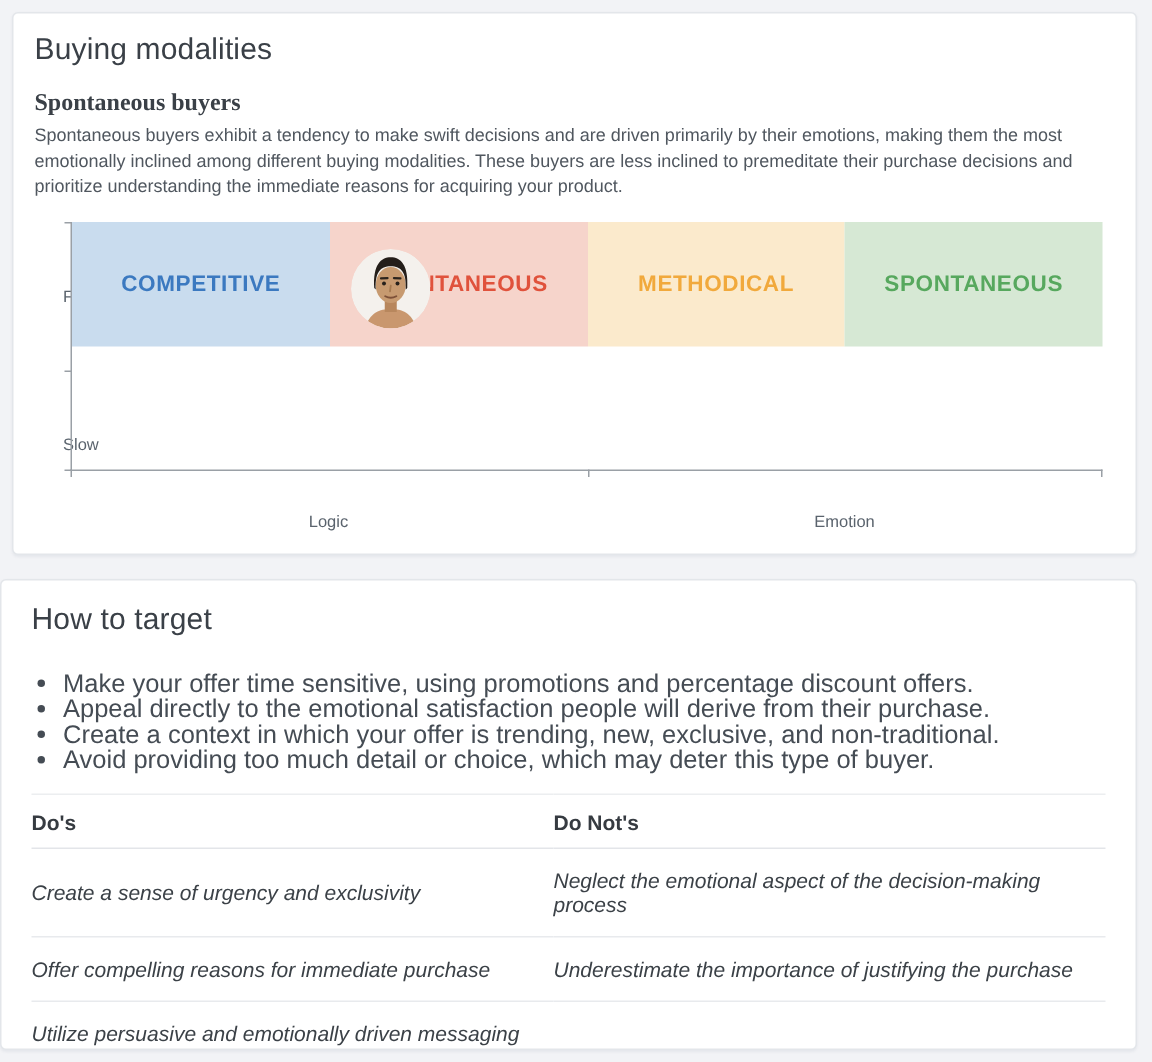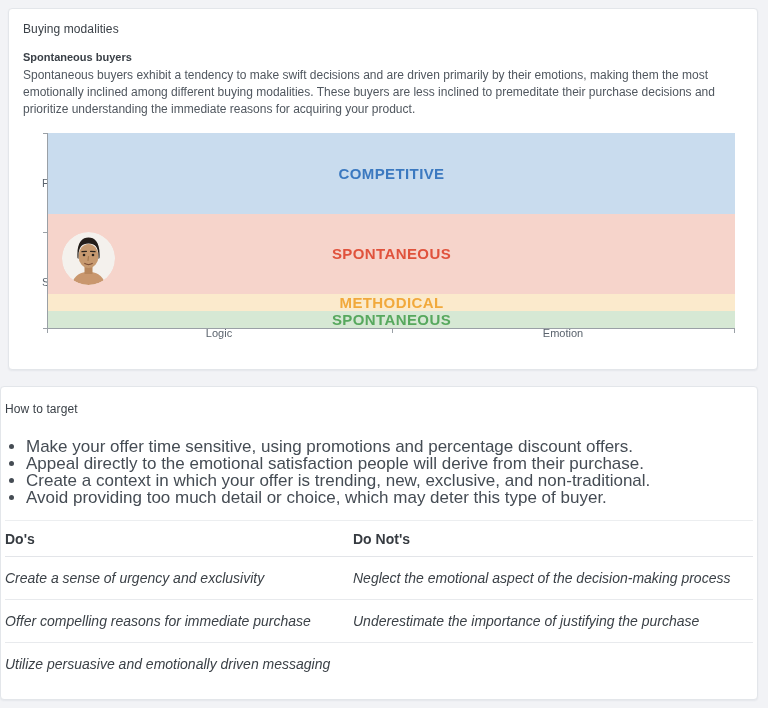--- a/index.html
+++ b/index.html
@@ -12,33 +12,33 @@
     overflow: hidden;
   }
   .card {
     position: absolute;
     background: #ffffff;
     border: 1px solid #e3e6ea;
     border-radius: 4px;
     box-shadow: 0 1px 2px rgba(9,30,66,0.06);
   }
   #card-buying { left: 8px; top: 8px; width: 750px; height: 362px; padding: 13px 14px; }
-  #card-target { left: 0px; top: 386px; width: 758px; height: 314px; padding: 15px 4px; }
+  #card-target { left: 0px; top: 386px; width: 758px; height: 314px; padding: 15px 20px; }
 
-  .card-title { font-size: 12px; font-weight: 400; color: #3a4047; letter-spacing: .1px; }
+  .card-title { font-size: 20px; font-weight: 400; color: #3a4047; letter-spacing: .1px; }
 
-  .subheading { margin-top: 15px; font-size: 11px; font-weight: 700; color: #3a4047; }
+  .subheading { margin-top: 15px; font-size: 16px; font-weight: 700; color: #3a4047; font-family: Liberation Serif, serif; }
   .paragraph { margin-top: 4px; font-size: 12px; line-height: 17px; color: #50575f; }
 
   
   .chart { position: relative; margin-top: 15px; height: 222px; }
   .plot {
-    position: absolute; left: 24px; right: 8px; top: 0; height: 196px;
+    position: absolute; left: 24px; right: 8px; top: 0; height: 166px;
     border-left: 1px solid #9aa0a6; border-bottom: 1px solid #9aa0a6;
-    display: grid; grid-template-columns: 1fr; grid-template-rows: 1fr 1fr;
+    display: grid; grid-template-columns: 1fr 1fr 1fr 1fr; grid-template-rows: 1fr 1fr;
   }
   .quadrant { position: relative; display: flex; align-items: center; justify-content: center; }
   .q-label { font-size: 15px; font-weight: 700; letter-spacing: .4px; }
   .y-gutter { position: absolute; left: 0; top: 0; width: 24px; height: 198px; margin-left: 19px; }
   .y-label { height: 99px; display: flex; align-items: center; font-size: 11px; color: #5a636d; }
   .x-labels { position: absolute; left: 24px; right: 8px; top: 189px; display: flex; }
   .x-label { width: 50%; text-align: center; font-size: 11px; color: #5a636d; padding-top: 5px; }
   .tick { position: absolute; background: #9aa0a6; }
   .tick-y { width: 5px; height: 1px; left: -5px; }
   .tick-x { width: 1px; height: 5px; bottom: -5px; }

